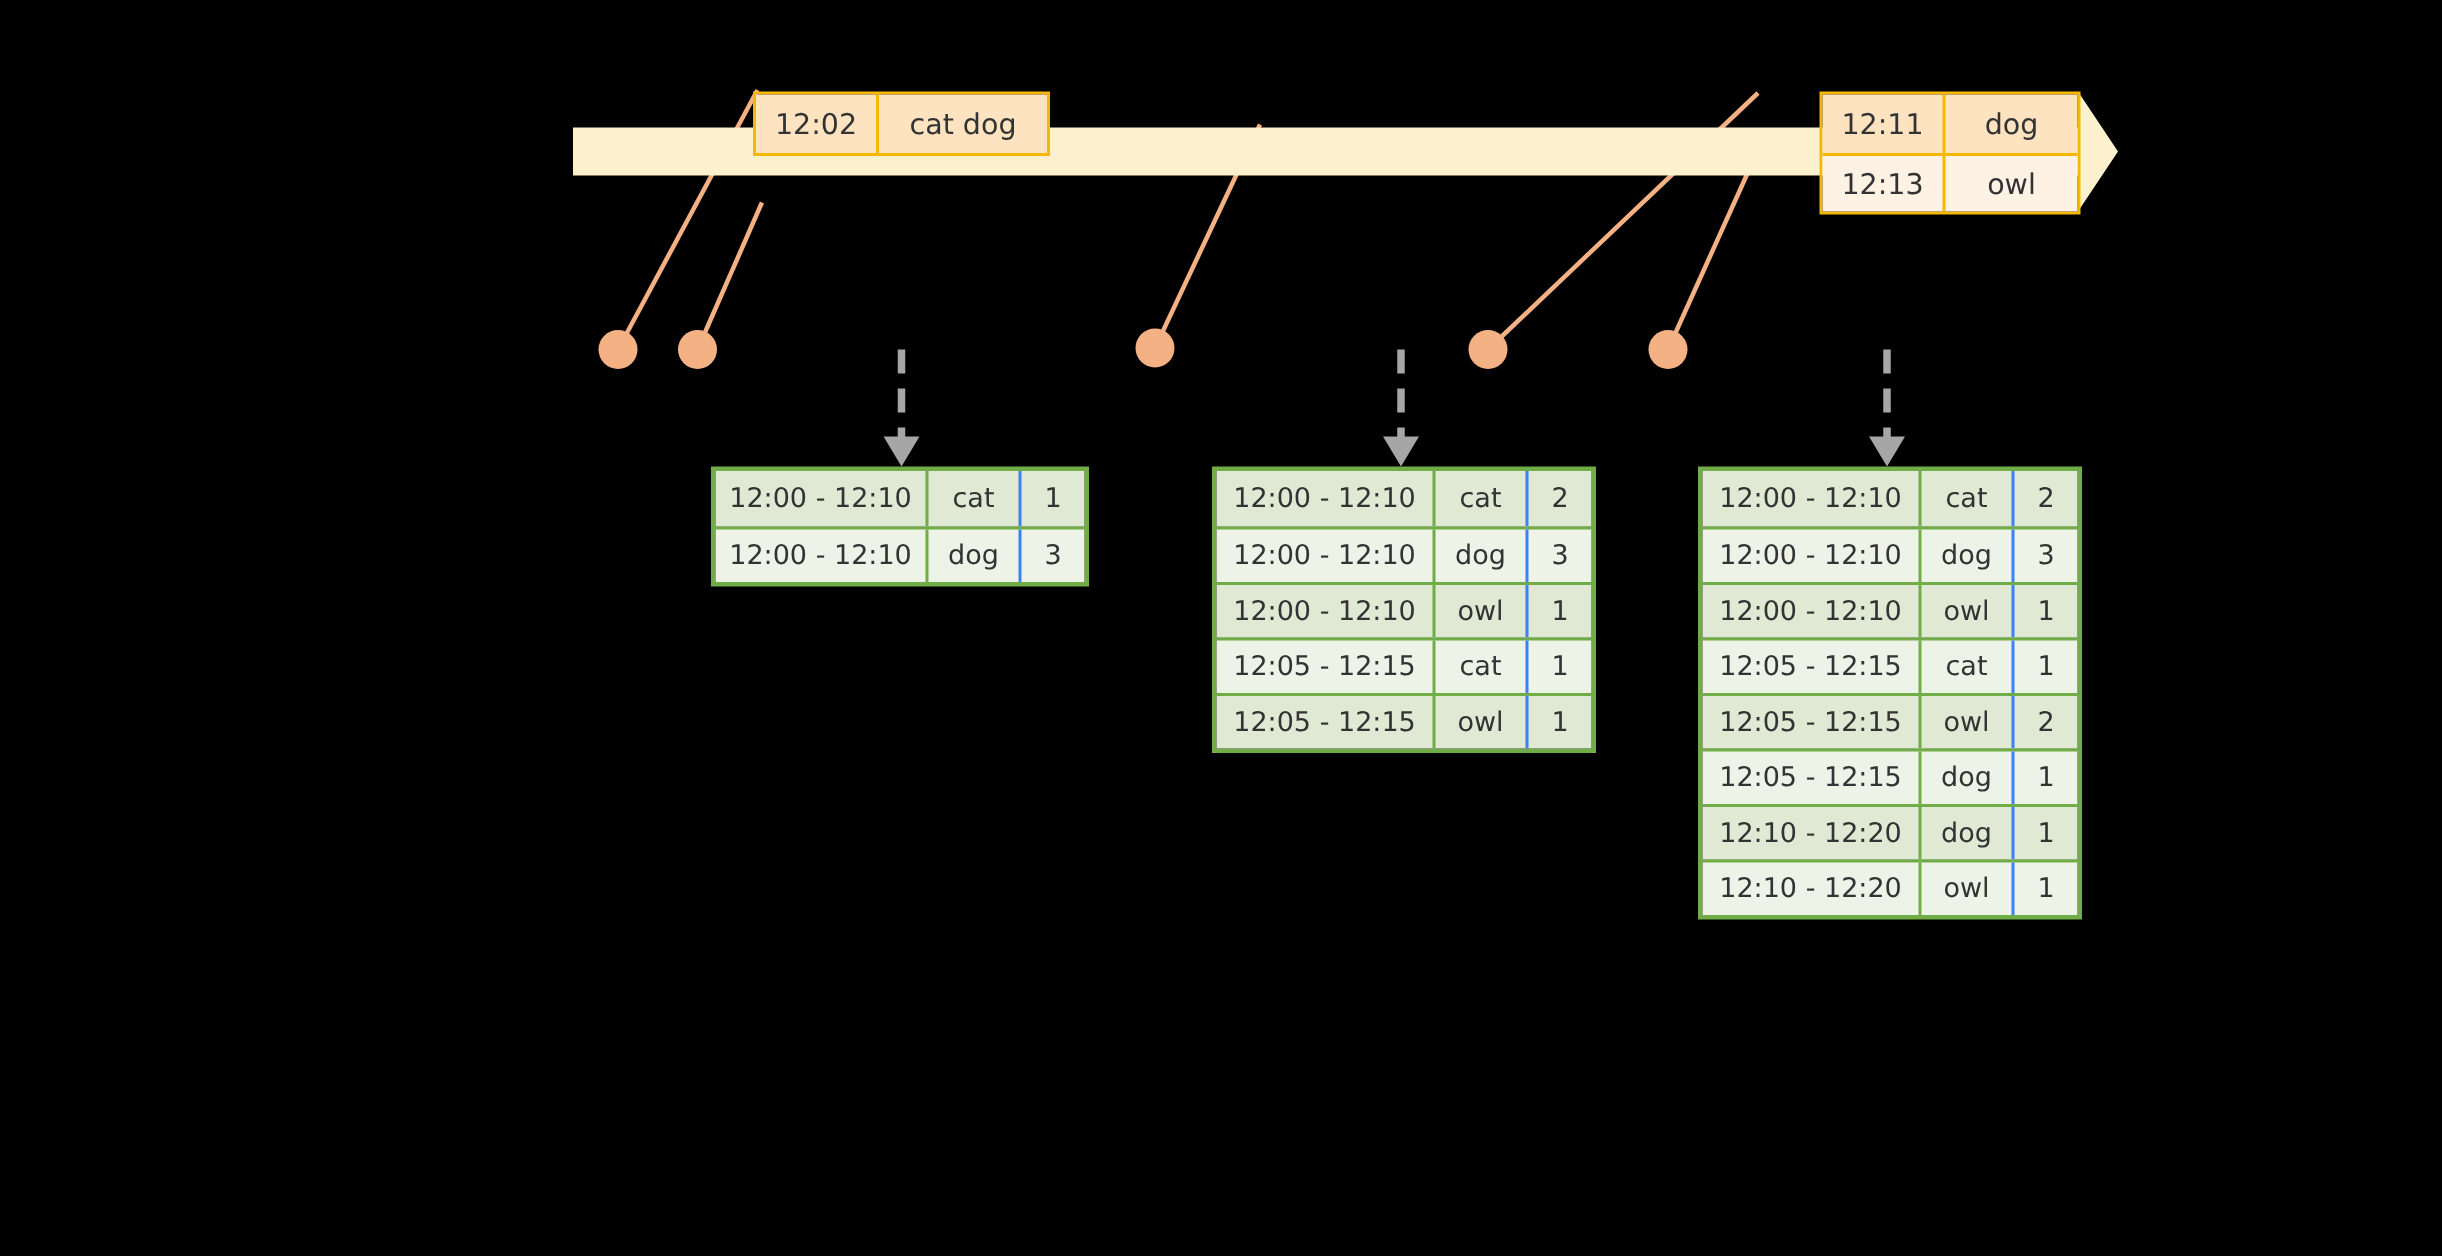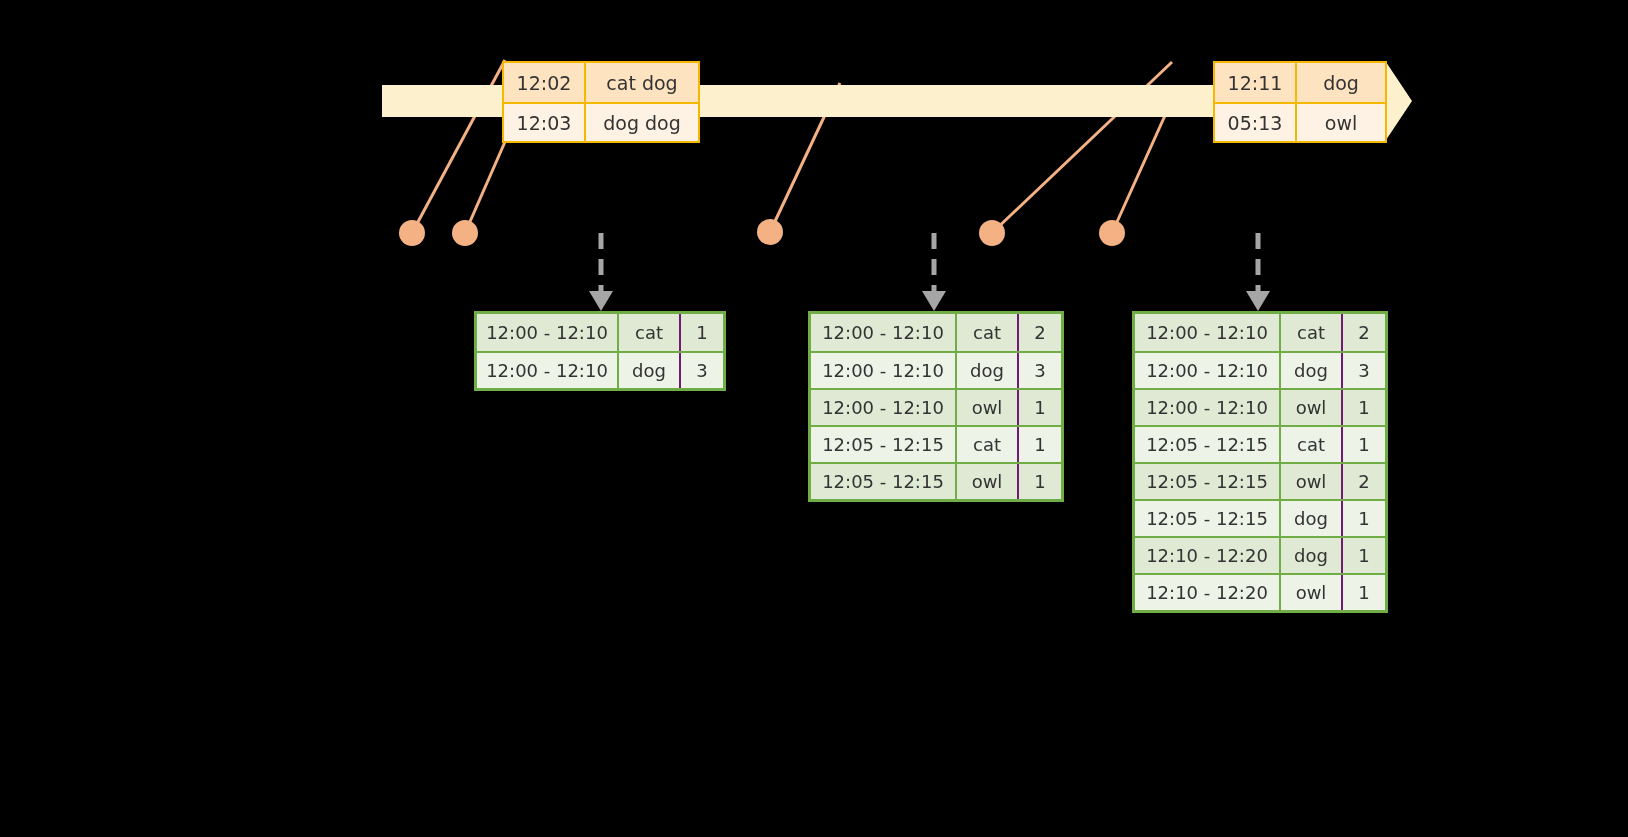--- a/index.html
+++ b/index.html
@@ -118,21 +118,21 @@
     border-right: 2px solid #71ad47;
     display: flex;
     align-items: center;
     justify-content: center;
     font-size: 18px;
     color: #333333;
     white-space: nowrap;
   }
   .cell-word {
     box-sizing: border-box;
-    border-right: 2px solid #701a75;
+    border-right: 2px solid #3b82f6;
     display: flex;
     align-items: center;
     justify-content: center;
     font-size: 18px;
     color: #333333;
   }
   .cell-count {
     box-sizing: border-box;
     display: flex;
     align-items: center;
@@ -182,34 +182,30 @@
     <svg width="44" height="78" viewBox="0 0 44 78" xmlns="http://www.w3.org/2000/svg">
       <polygon points="0,23 18,23 18,0 44,39 18,78 18,55 0,55" fill="#fdf0cd"></polygon>
     </svg>
   </div>
 
   <div class="event-box" style="left:502px; top:61px; width:198px;">
     <div class="event-row shade-a">
       <div class="event-time">12:02</div>
       <div class="event-words">cat dog</div>
     </div>
-    <div class="event-row shade-b">
-      <div class="event-time">12:03</div>
-      <div class="event-words">dog dog</div>
-    </div>
   </div>
 
 
   <div class="event-box" style="left:1170px; top:61px; width:174px;margin-left:43px;">
     <div class="event-row shade-a">
       <div class="event-time">12:11</div>
       <div class="event-words">dog</div>
     </div>
     <div class="event-row shade-b">
-      <div class="event-time">05:13</div>
+      <div class="event-time">12:13</div>
       <div class="event-words">owl</div>
     </div>
   </div>
 
   <div class="marker-dot" style="left:399px; top:220px;"></div>
   <div class="marker-dot" style="left:452px; top:220px;"></div>
   <div class="marker-dot" style="left:757px; top:219px;"></div>
   <div class="marker-dot" style="left:979px; top:220px;"></div>
   <div class="marker-dot" style="left:1099px; top:220px;"></div>
 

